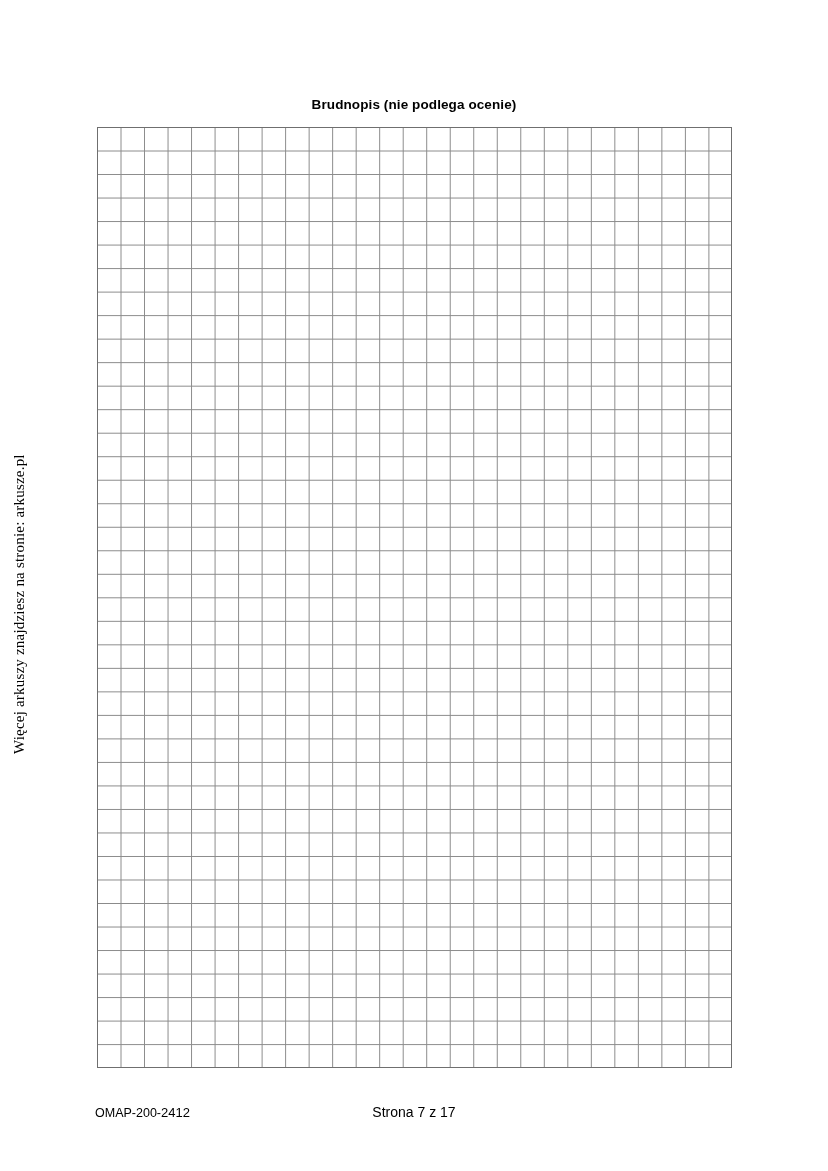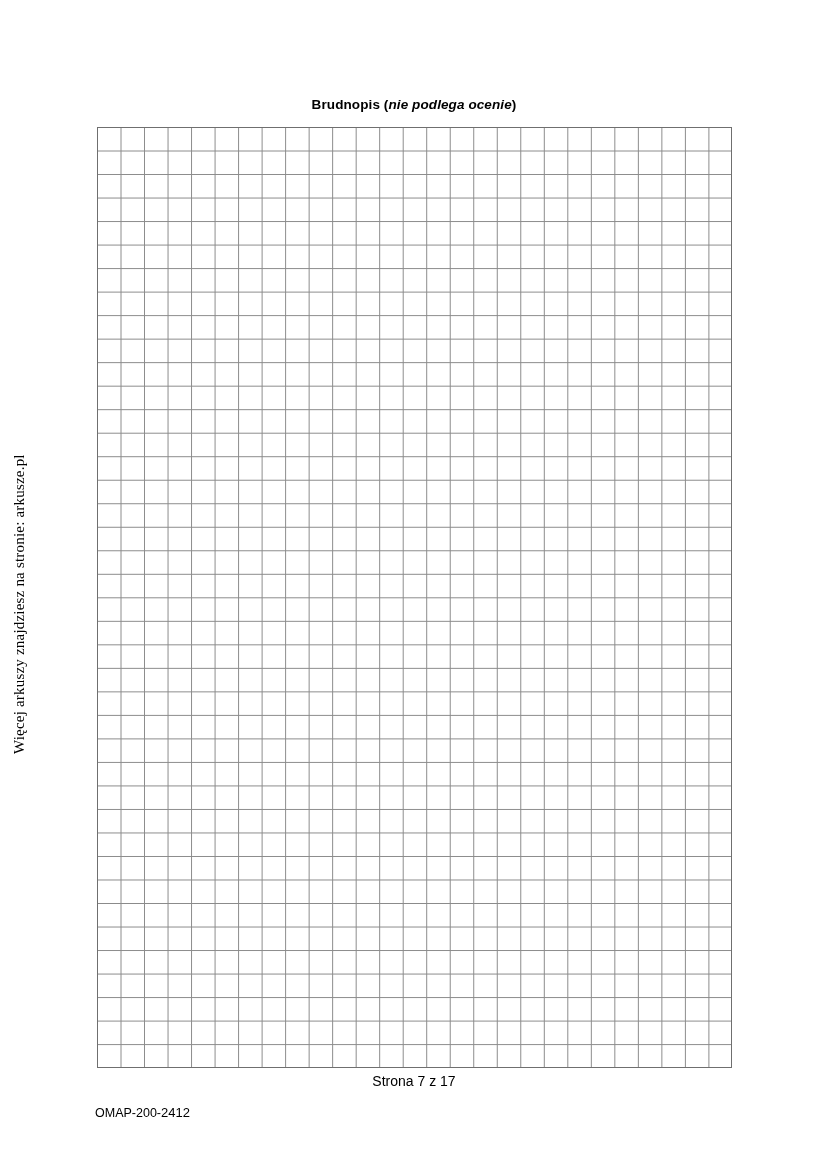--- a/index.html
+++ b/index.html
@@ -28,21 +28,20 @@
     top: 97px;
     left: 0;
     width: 828px;
     text-align: center;
     font-size: 13.5px;
     font-weight: bold;
     letter-spacing: 0.1px;
     white-space: nowrap;
   }
   .heading .ital {
-    font-style: italic;
     font-weight: bold;
   }
 
   
   .grid {
     position: absolute;
     left: 97px;
     top: 127px;
     width: 635px;
     height: 941px;
@@ -78,21 +77,21 @@
     top: 1105px;
     font-size: 12.5px;
     white-space: nowrap;
   }
   .footer-left .small {
     font-size: 13px;
   }
   .footer-center {
     position: absolute;
     left: 0;
-    top: 1073px;
+    top: 1104px;
     width: 828px;
     text-align: center;
     font-size: 14px;
     white-space: nowrap;
   }
 </style>
 </head>
 <body>
 
 <div id="page">

